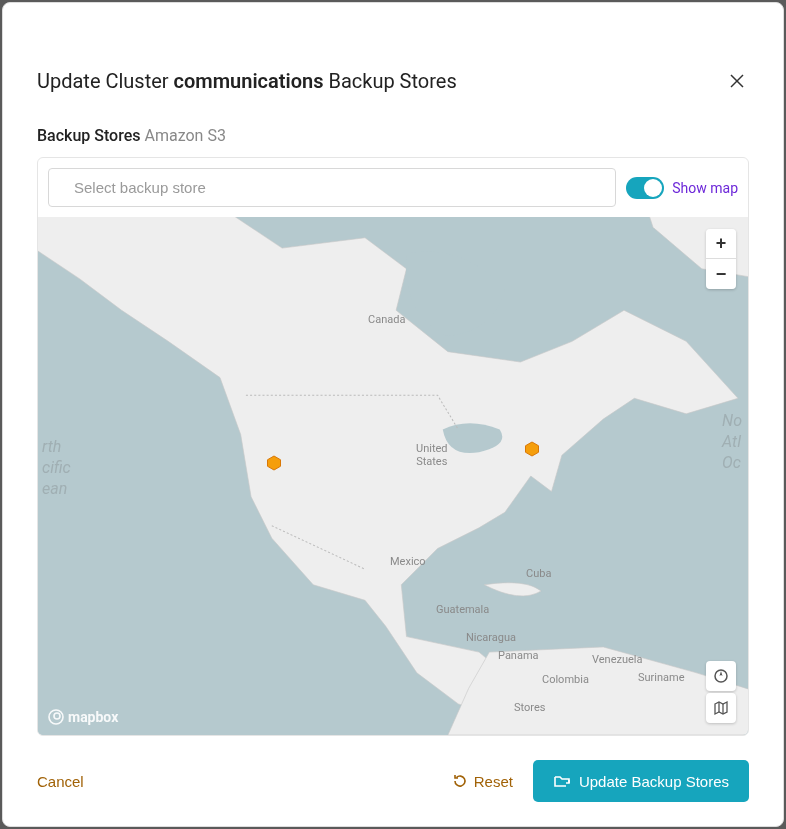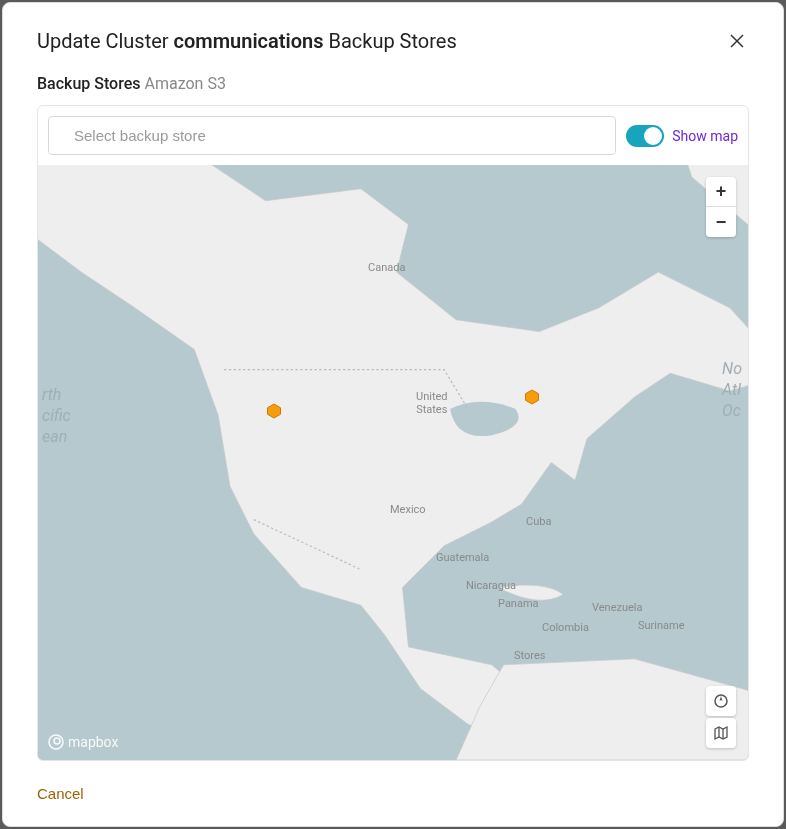--- a/index.html
+++ b/index.html
@@ -24,20 +24,21 @@
       display: flex;
       flex-direction: column;
       overflow: hidden;
       border: 1px solid #ddd;
     }
     .modal-header {
       padding: 26px 34px 14px 34px;
       display: flex;
       justify-content: space-between;
       align-items: flex-start;
+      margin-top: 40px;
     }
     .modal-title {
       font-size: 20px;
       font-weight: 400;
       color: #222;
     }
     .modal-title .bold {
       font-weight: 600;
     }
     .close-btn {
@@ -49,21 +50,21 @@
     }
     .content {
       padding: 0 34px;
       flex: 1;
       display: flex;
       flex-direction: column;
     }
     .section-title {
       font-size: 16px;
       color: #222;
-      margin-top: 4px;
+      margin-top: 16px;
     }
     .section-title .muted {
       color: #888;
       font-weight: 400;
     }
     .section-title .dark {
       font-weight: 500;
       color: #222;
     }
     .description {
@@ -185,21 +186,21 @@
       justify-content: center;
     }
     .zoom-btn:last-child {
       border-bottom: none;
     }
     .mapbox-logo {
       position: absolute;
       bottom: 10px;
       left: 10px;
       color: #fff;
-      font-weight: 400;
+      font-weight: 700;
       font-size: 14px;
       display: flex;
       align-items: center;
       gap: 4px;
       opacity: 0.9;
     }
     .bottom-controls {
       position: absolute;
       bottom: 12px;
       right: 12px;
@@ -374,14 +375,30 @@
               <circle cx="9" cy="7" r="3" fill="none" stroke="#fff" stroke-width="1.6"></circle>
             </svg>
           <span>mapbox</span>
         </div>
       </div>
     </div>
   </div>
 
   <div class="modal-footer">
     <button class="btn-text">Cancel</button>
+    <div class="footer-right">
+      <button class="btn-text">
+        <svg width="16" height="16" viewBox="0 0 16 16" fill="none" stroke="currentColor" stroke-width="1.6">
+            <path d="M3 8 a5 5 0 1 0 1.5-3.5"></path>
+            <polyline points="3,2 3,5 6,5"></polyline>
+          </svg>
+        <span>Reset</span>
+      </button>
+      <button class="btn-primary">
+        <svg width="18" height="18" viewBox="0 0 18 18" fill="none" stroke="currentColor" stroke-width="1.6">
+            <path d="M2 5 L2 14 L13 14 M2 5 L7 5 L9 7 L16 7 L16 11"></path>
+            <polyline points="13,11 16,11 16,8"></polyline>
+          </svg>
+        <span>Update Backup Stores</span>
+      </button>
+    </div>
   </div>
 </div>
 
 </body></html>

